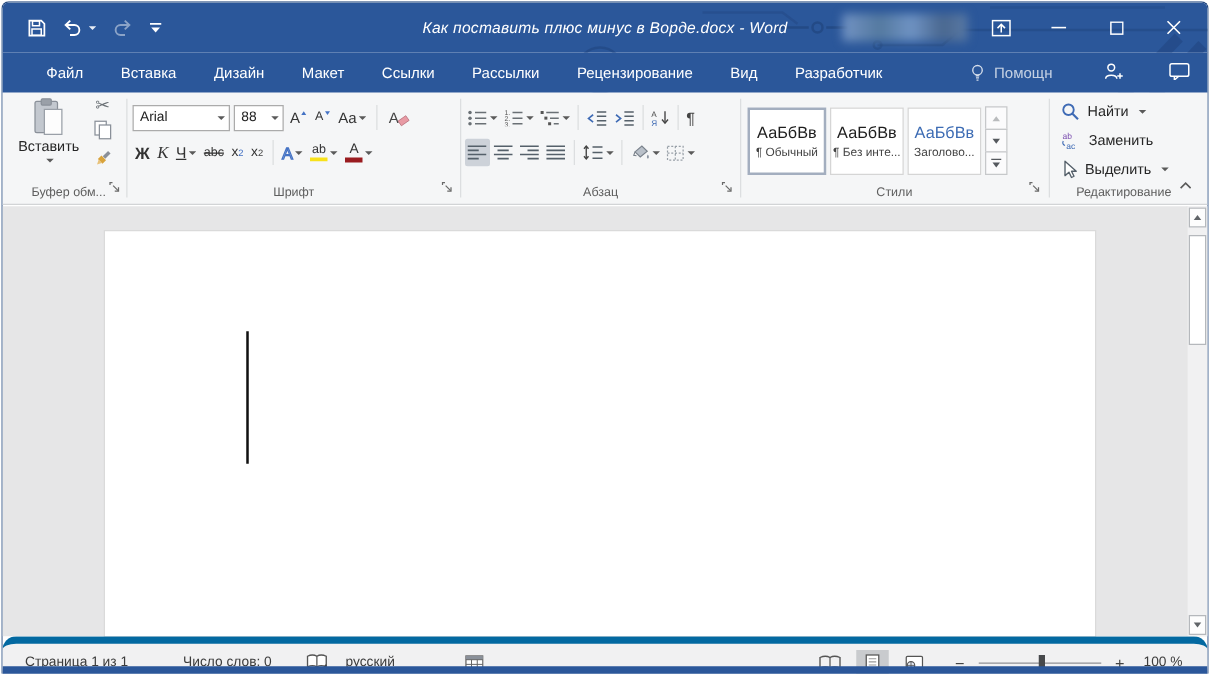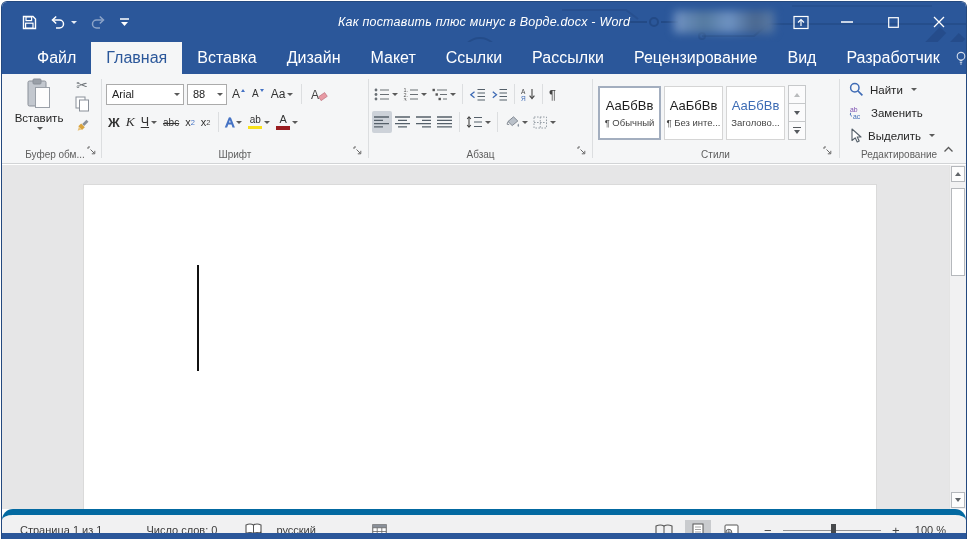--- a/index.html
+++ b/index.html
@@ -17,21 +17,21 @@
   .title-text { position:absolute; left:0; right:0; top:0; height:40px; display:flex; align-items:center;
                 justify-content:center; font-size:12.5px; letter-spacing:.2px; z-index:1; }
   .blur-name { position:absolute; left:672px; top:9px; width:100px; height:22px; z-index:2; border-radius:2px;
                background:linear-gradient(90deg,#7293c4,#54799f 30%,#6f93c3 55%,#49678f 80%,#5a7aa5);
                filter:blur(4px); }
   .win-controls { position:absolute; right:4px; top:0; height:40px; display:flex; z-index:3; }
   .win-btn { width:46px; height:40px; display:flex; align-items:center; justify-content:center; }
 
   
   .tabbar { position:absolute; top:40px; left:0; right:0; height:32px; background:#2b579a; display:flex;
-            align-items:stretch; color:#fff; font-size:16px; padding-left:20px; z-index:2; }
+            align-items:stretch; color:#fff; font-size:12px; padding-left:20px; z-index:2; }
   .tab { padding:0 15px; display:flex; align-items:center; white-space:nowrap; }
   .tab.active { background:#f5f6f7; color:#2b579a; }
   .tab-right { margin-left:auto; display:flex; align-items:center; padding-right:14px; }
   .tellme { display:flex; align-items:center; gap:7px; color:rgba(255,255,255,.72); margin-right:40px; white-space:nowrap; }
 
   
   .ribbon { position:absolute; top:72px; left:0; right:0; height:90px; background:#f5f6f7;
             border-bottom:1px solid #d2d4d6; font-size:11.5px; color:#2f2f2f; }
   .group { position:absolute; top:0; bottom:0; }
   .gsep { position:absolute; top:5px; bottom:5px; width:1px; background:#dcdee0; }
@@ -198,21 +198,20 @@
       <span class="win-btn">
         <svg width="12" height="12" viewBox="0 0 12 12">
           <path d="M1 1 L11 11 M11 1 L1 11" stroke="#fff" stroke-width="1.3"></path>
         </svg>
       </span>
     </div>
   </div>
 
   <div class="tabbar">
     <span class="tab">Файл</span>
-    <span class="tab active">Главная</span>
     <span class="tab">Вставка</span>
     <span class="tab">Дизайн</span>
     <span class="tab">Макет</span>
     <span class="tab">Ссылки</span>
     <span class="tab">Рассылки</span>
     <span class="tab">Рецензирование</span>
     <span class="tab">Вид</span>
     <span class="tab">Разработчик</span>
     <span class="tab-right">
       <span class="tellme">

